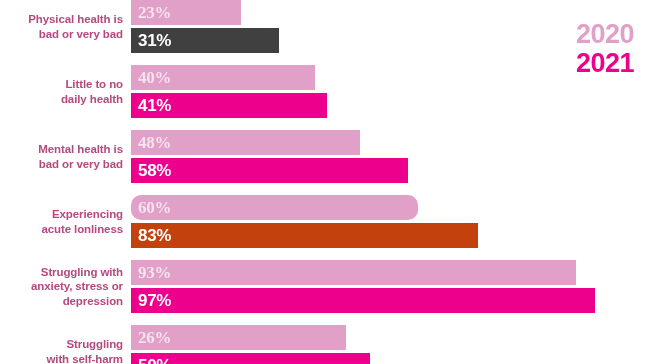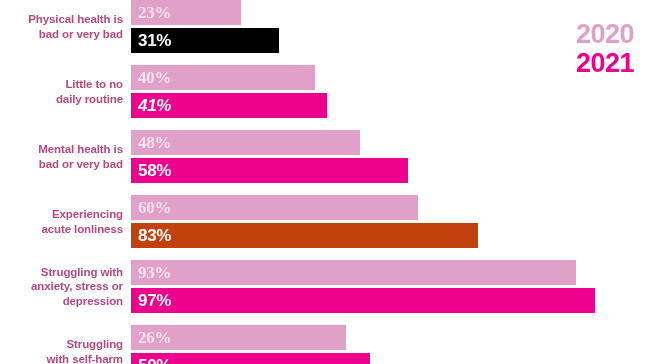--- a/index.html
+++ b/index.html
@@ -111,39 +111,39 @@
           <div>Physical health is</div>
           <div>bad or very bad</div>
         </div>
         <div class="bars">
           <div class="bar-track">
             <div class="bar bar-2020" style="width: 109.94px; background: rgb(224, 160, 200);">
               <span class="bar-value">23%</span>
             </div>
           </div>
           <div class="bar-track">
-            <div class="bar bar-2021" style="width: 148.18px; background: #000000;">
+            <div class="bar bar-2021" style="width: 148.18px; background: #404040;">
               <span class="bar-value">31%</span>
             </div>
           </div>
         </div>
       </div>
       <div class="bar-group">
         <div class="group-label">
           <div>Little to no</div>
-          <div>daily routine</div>
+          <div>daily health</div>
         </div>
         <div class="bars">
           <div class="bar-track">
             <div class="bar bar-2020" style="width: 184px; background: rgb(224, 160, 200);">
               <span class="bar-value">40%</span>
             </div>
           </div>
           <div class="bar-track">
-            <div class="bar bar-2021" style="width: 195.98px; background: rgb(236, 0, 140); font-style: italic;">
+            <div class="bar bar-2021" style="width: 195.98px; background: rgb(236, 0, 140);">
               <span class="bar-value">41%</span>
             </div>
           </div>
         </div>
       </div>
       <div class="bar-group">
         <div class="group-label">
           <div>Mental health is</div>
           <div>bad or very bad</div>
         </div>
@@ -160,21 +160,21 @@
           </div>
         </div>
       </div>
       <div class="bar-group">
         <div class="group-label">
           <div>Experiencing</div>
           <div>acute lonliness</div>
         </div>
         <div class="bars">
           <div class="bar-track">
-            <div class="bar bar-2020" style="width: 286.8px; background: rgb(224, 160, 200);">
+            <div class="bar bar-2020" style="width: 286.8px; background: rgb(224, 160, 200); border-radius: 10px;">
               <span class="bar-value">60%</span>
             </div>
           </div>
           <div class="bar-track">
             <div class="bar bar-2021" style="width: 347px; background: #c2410c;">
               <span class="bar-value">83%</span>
             </div>
           </div>
         </div>
       </div>

